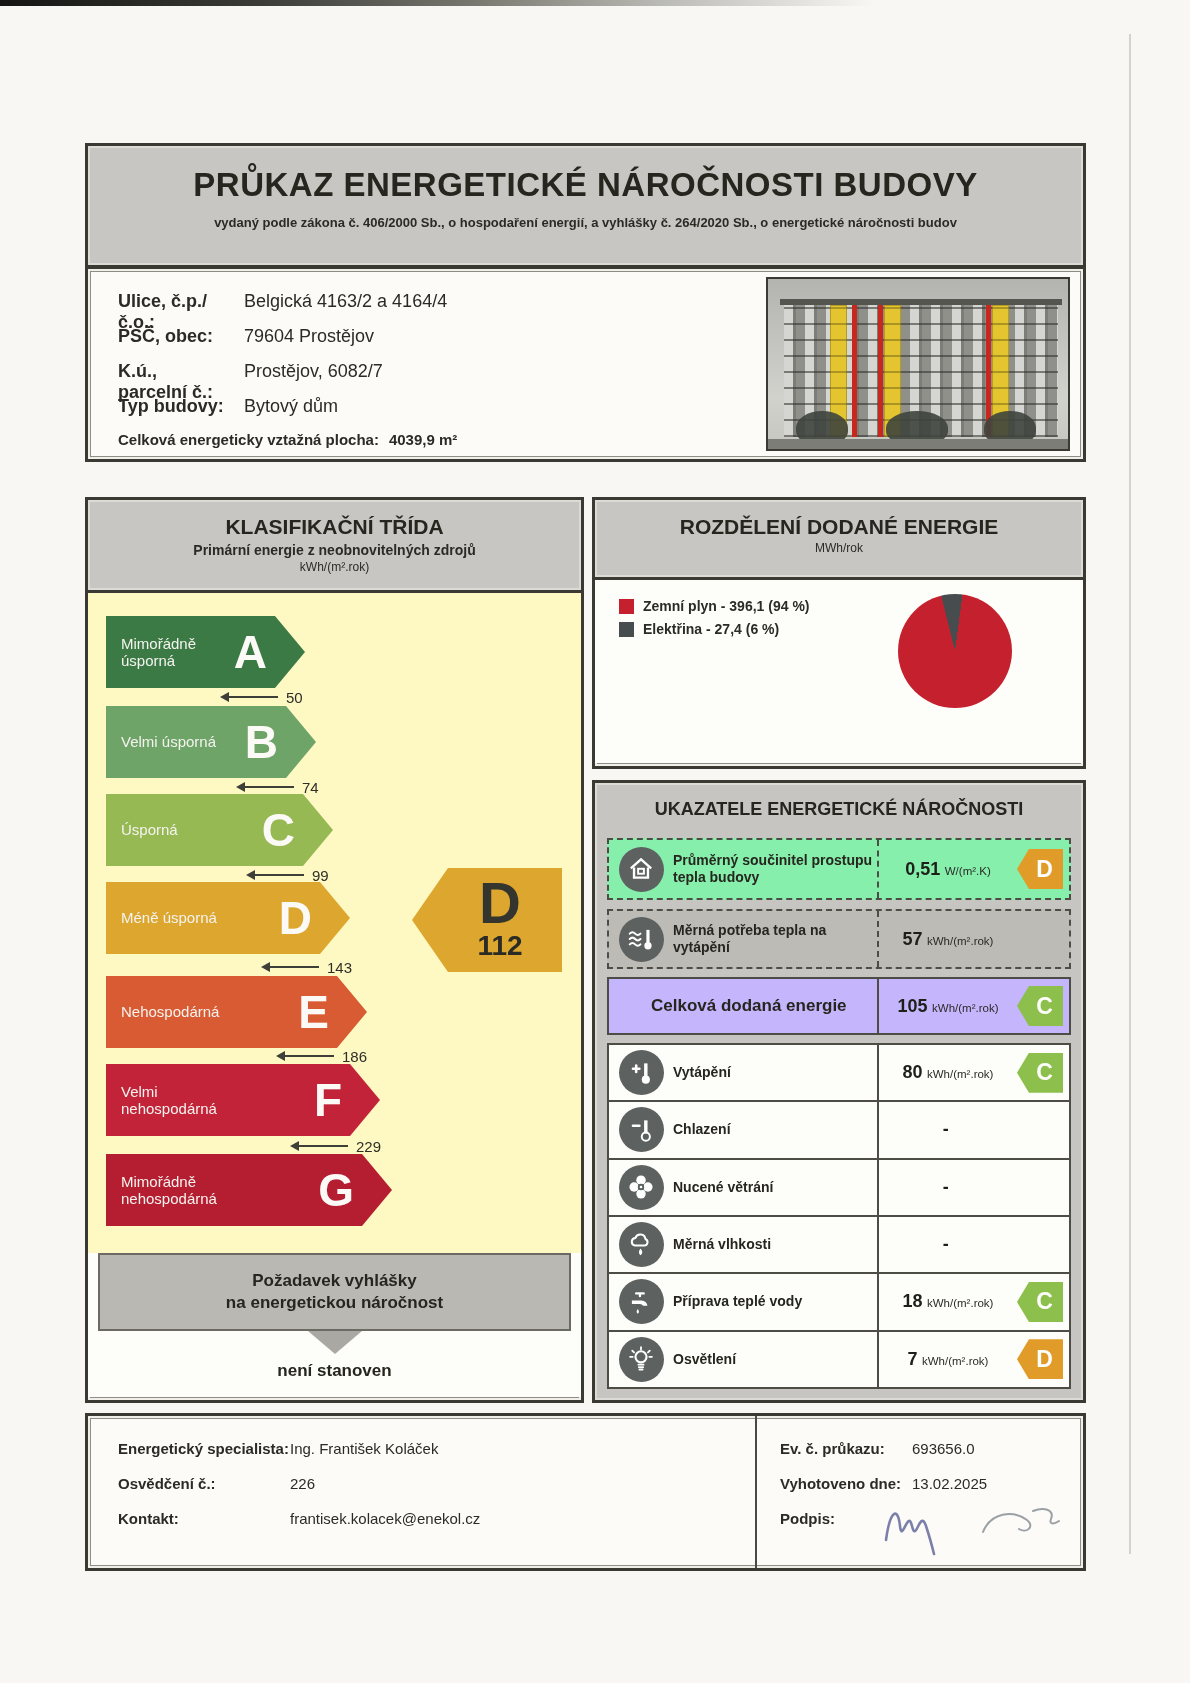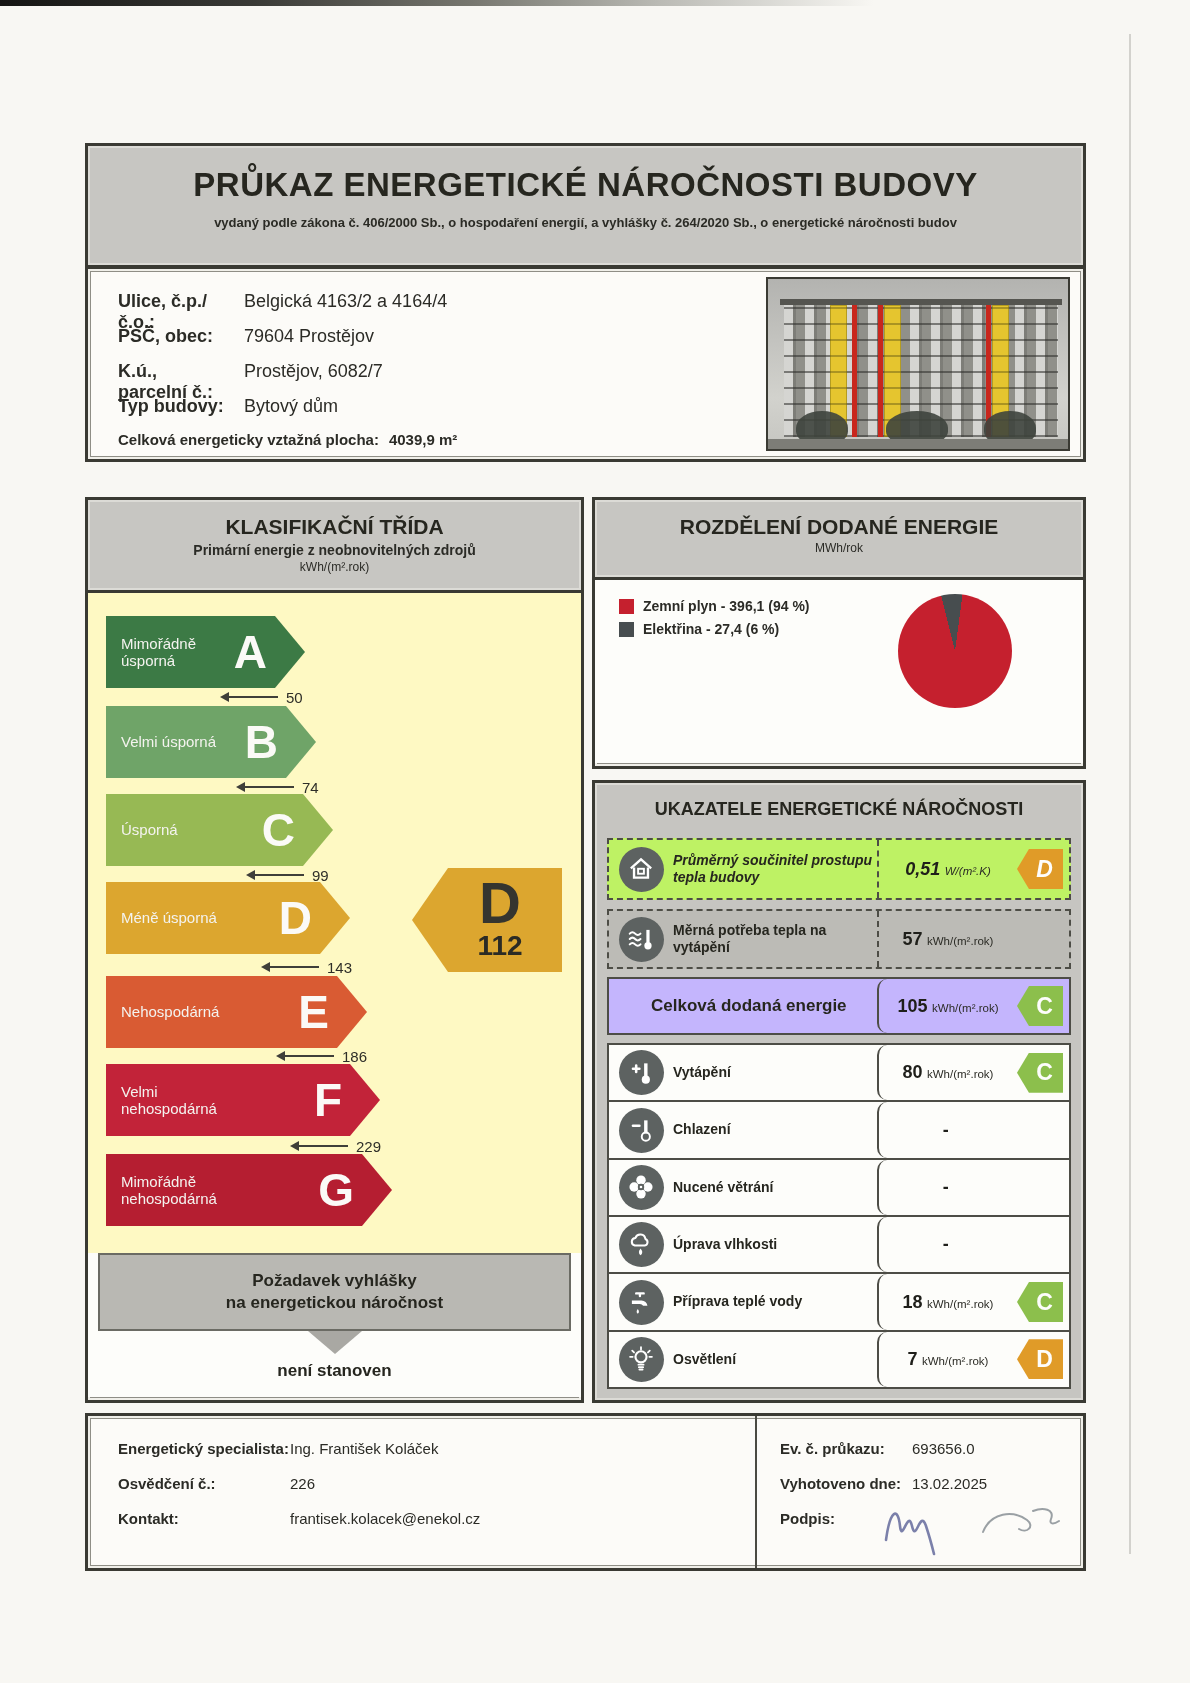--- a/index.html
+++ b/index.html
@@ -83,35 +83,35 @@
   .legend{position:absolute;left:24px;top:18px;display:flex;flex-direction:column;gap:7px;}
   .leg-item{display:flex;align-items:center;gap:9px;font-size:14px;font-weight:bold;}
   .leg-sq{width:15px;height:15px;}
   .pie{position:absolute;left:303px;top:14px;width:114px;height:114px;border-radius:50%;
        background:conic-gradient(from -14deg,#474d4f 0 21.6deg,#c5202e 21.6deg 360deg);}
 
   
   .inds{left:592px;top:780px;width:488px;height:617px;background:#c6c5c1;box-shadow:inset 0 0 0 2px #dcdbd6;}
   .inds-title{position:absolute;left:0;right:0;top:16px;text-align:center;font-size:18px;font-weight:bold;color:#26261f;}
   .ind-row{position:absolute;left:12px;right:12px;display:flex;align-items:stretch;box-sizing:border-box;}
-  .r1{top:55px;height:62px;border:2px dashed #4d4d46;background:#bef264;font-style:italic;}
+  .r1{top:55px;height:62px;border:2px dashed #4d4d46;background:#86efac;}
   .r2{top:126px;height:60px;border:2px dashed #4d4d46;background:#bcbbb6;}
   .r3{top:194px;height:58px;border:2px solid #4d4d46;background:#c4b5fd;}
   .ind-table{position:absolute;left:12px;right:12px;top:260px;height:346px;border:2px solid #4d4d46;background:#fdfdfa;
-             display:flex;flex-direction:column;box-sizing:border-box;justify-content:flex-end;}
+             display:flex;flex-direction:column;box-sizing:border-box;}
   .trow{flex:1;display:flex;align-items:stretch;border-bottom:2px solid #4d4d46;}
   .trow:last-child{border-bottom:none;}
   .ico-cell{width:64px;display:flex;align-items:center;justify-content:center;}
   .icon-circle{width:45px;height:45px;border-radius:50%;background:#5d6261;display:flex;align-items:center;justify-content:center;}
   .lbl-cell{flex:1;display:flex;align-items:center;font-size:14px;font-weight:bold;line-height:1.25;padding-right:4px;color:#26261f;}
   .lbl-big{font-size:17px;padding-left:42px;}
   .val-cell{width:192px;display:flex;align-items:center;justify-content:center;position:relative;
             padding-right:52px;box-sizing:border-box;}
   .val-cell.dash-l{border-left:2px dashed #4d4d46;}
-  .val-cell.solid-l{border-left:2px solid #4d4d46;border-radius:10px;}
+  .val-cell.solid-l{border-left:2px solid #4d4d46;}
   .val b{font-size:18px;color:#1f1f1a;}
   .val .unit{font-size:11.5px;font-weight:normal;color:#2b2b25;}
   .badge{position:absolute;right:6px;top:50%;transform:translateY(-50%);width:46px;height:40px;
          clip-path:polygon(0 50%, 26% 0, 100% 0, 100% 100%, 26% 100%);
          display:flex;align-items:center;justify-content:center;padding-left:9px;box-sizing:border-box;
          font-size:23px;font-weight:bold;color:#fdfdfb;}
 
   
   .foot{left:85px;top:1413px;width:995px;height:152px;}
   .foot-div{position:absolute;left:667px;top:0;bottom:0;width:2px;background:#4a4a43;}
@@ -374,21 +374,21 @@
       </div>
       <div class="trow">
         <div class="ico-cell">
             <span class="icon-circle">
           <svg class="glyph" width="30" height="30" viewBox="0 0 28 28">
                 <path d="M8.2 14.5 a3.6 3.6 0 0 1 .6 -7.1 a4.8 4.8 0 0 1 9.3 1 a3.2 3.2 0 0 1 -.6 6.1 z" fill="none" stroke="#fff" stroke-width="1.9" stroke-linejoin="round"></path>
                 <path d="M13.6 17.2 q3.1 4 0 6.3 q-3.1 -2.3 0 -6.3" fill="#fff"></path>
               </svg>
         </span>
           </div>
-        <div class="lbl-cell">Úprava vlhkosti</div>
+        <div class="lbl-cell">Měrná vlhkosti</div>
         <div class="val-cell solid-l">
           <span class="val"><b>-</b>&nbsp;<span class="unit"></span></span>
 
         </div>
       </div>
       <div class="trow">
         <div class="ico-cell">
             <span class="icon-circle">
           <svg class="glyph" width="30" height="30" viewBox="0 0 28 28">
                 <path d="M13 8.5 v-2.2 M9.5 6 h7" stroke="#fff" stroke-width="2.2" stroke-linecap="round"></path>

